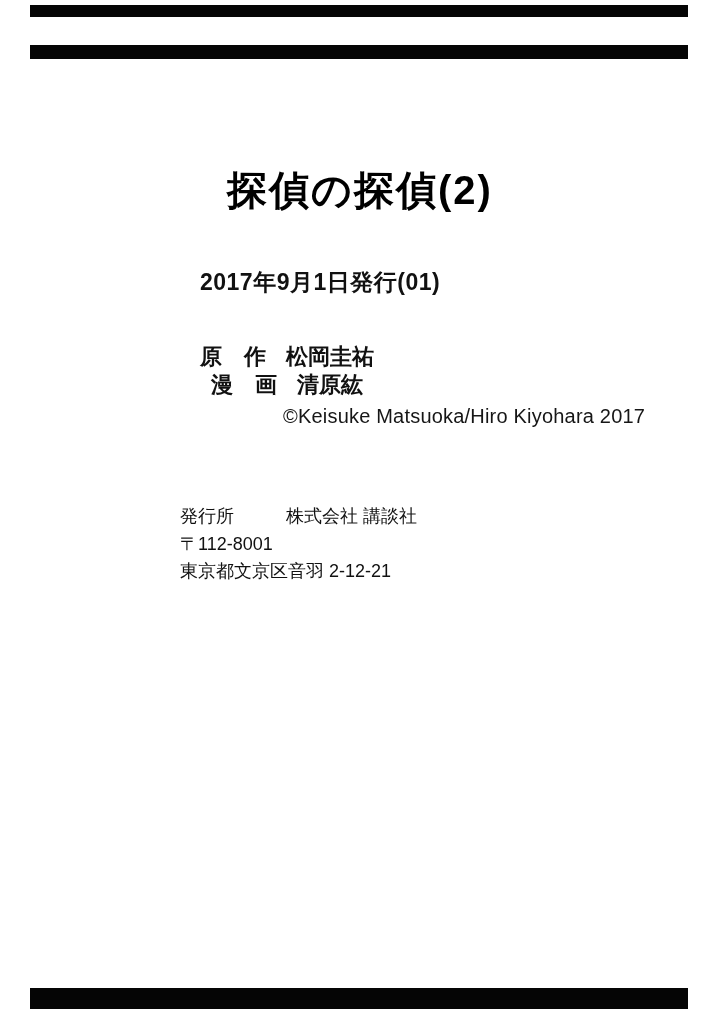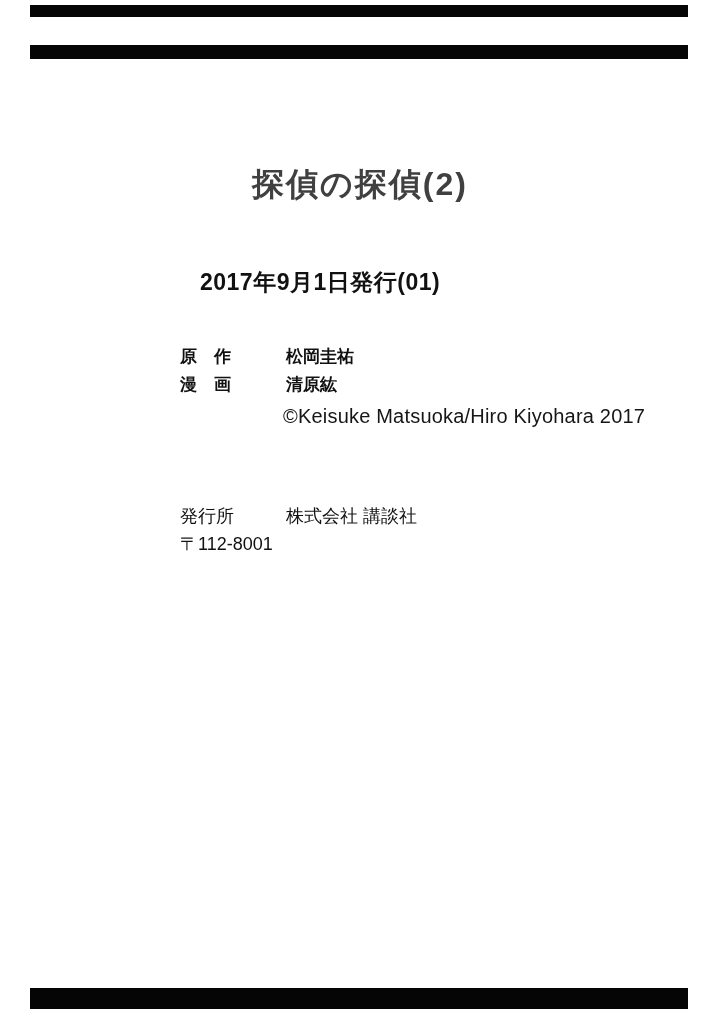--- a/index.html
+++ b/index.html
@@ -25,42 +25,43 @@
     .bar-top-1 { top: 5px;   height: 12px; }
     .bar-top-2 { top: 45px;  height: 14px; }
     .bar-bottom{ top: 988px; height: 21px; }
 
     .title {
       position: absolute;
       top: 163px;
       left: 50%;
       transform: translateX(-50%);
       margin: 0;
-      font-size: 32px;
+      font-size: 40px;
       font-weight: 700;
       letter-spacing: 2px;
       white-space: nowrap;
-      color: #404040;
+      color: #000000;
     }
     .issue-line {
       position: absolute;
       top: 267px;
       left: 200px;
       font-size: 23px;
       font-weight: 700;
       letter-spacing: 0.5px;
       white-space: nowrap;
     }
     .credits {
       position: absolute;
       top: 343px;
       left: 180px;
-      font-size: 17px;
+      font-size: 22px;
       font-weight: 700;
       line-height: 27.5px;
+      text-align: center;
     }
     .credit-row { white-space: nowrap; }
     .label-col {
       display: inline-block;
       width: 106px;
     }
     .copyright {
       position: absolute;
       top: 405px;
       left: 283px;
@@ -113,17 +114,18 @@
   </div>
 
   <div class="copyright">©Keisuke Matsuoka/Hiro Kiyohara 2017</div>
 
 
   <div class="office-block">
     <div class="credit-row">
       <span class="label-col">発行所</span><span>株式会社 講談社</span>
     </div>
     <div class="office-indent">〒112-8001</div>
+    <div class="office-indent">東京都文京区音羽 2-12-21</div>
   </div>
 
   <div class="bar bar-bottom"></div>
 
 </div>
 
 </body></html>

